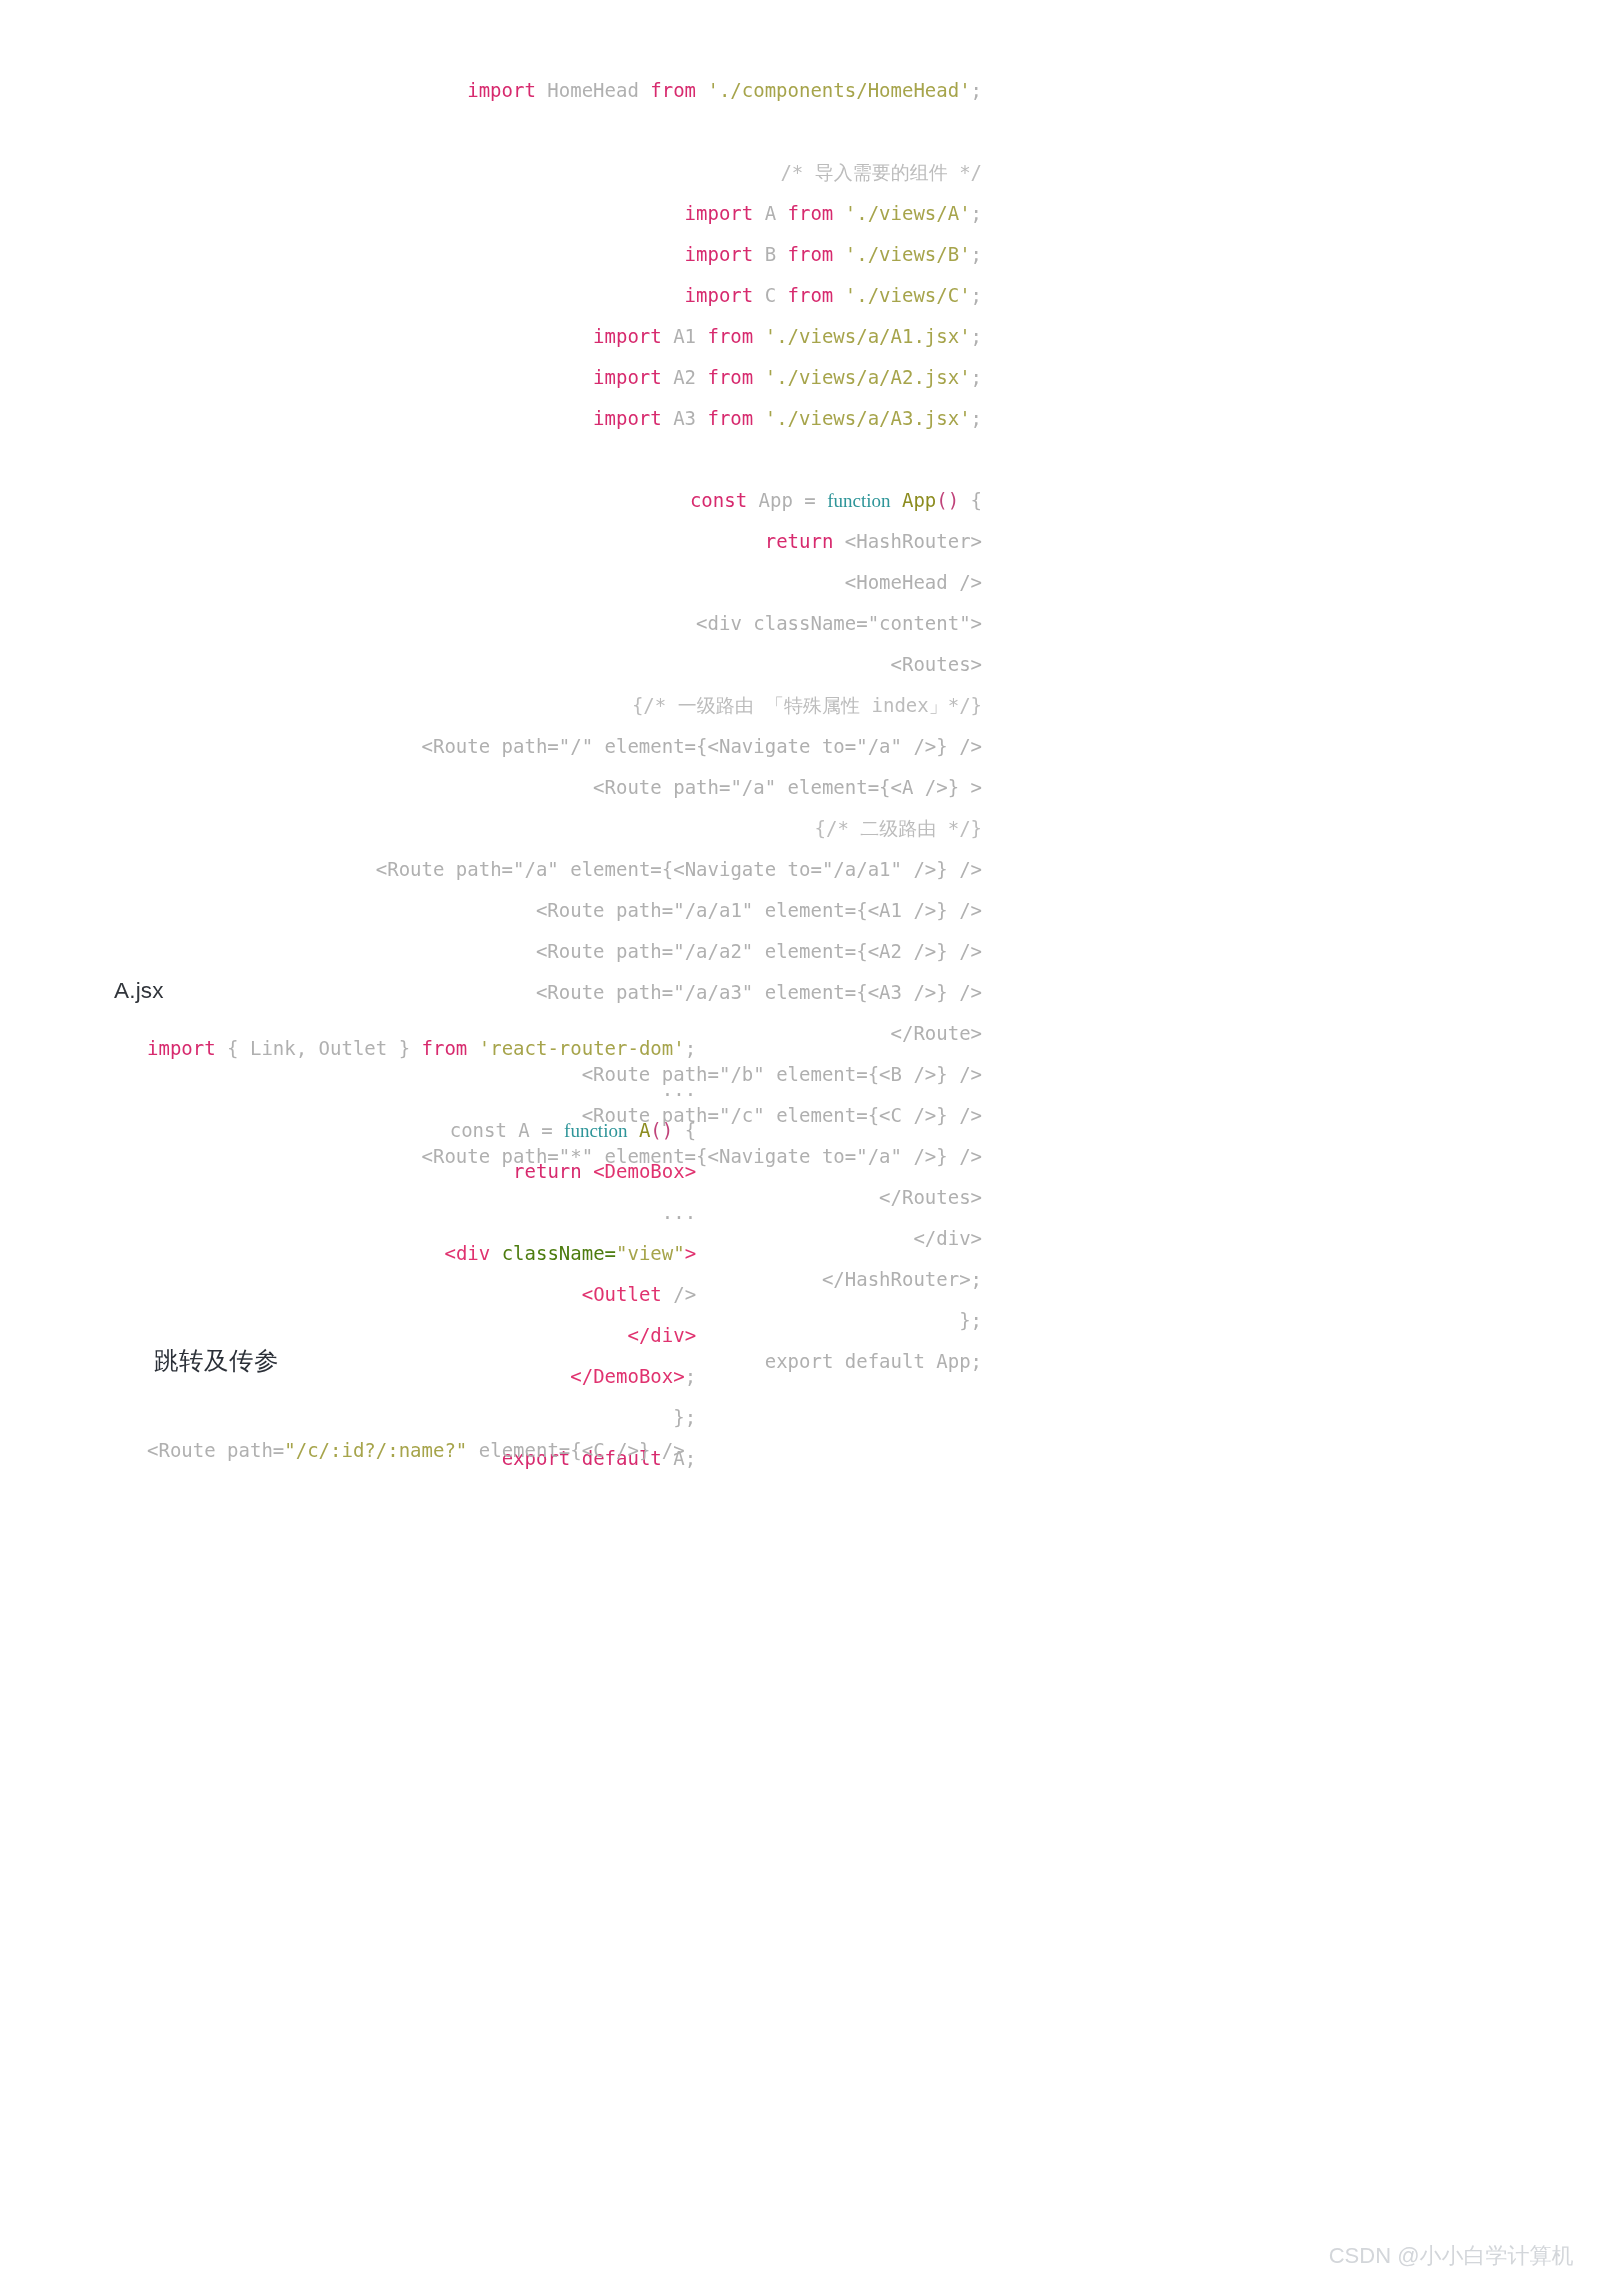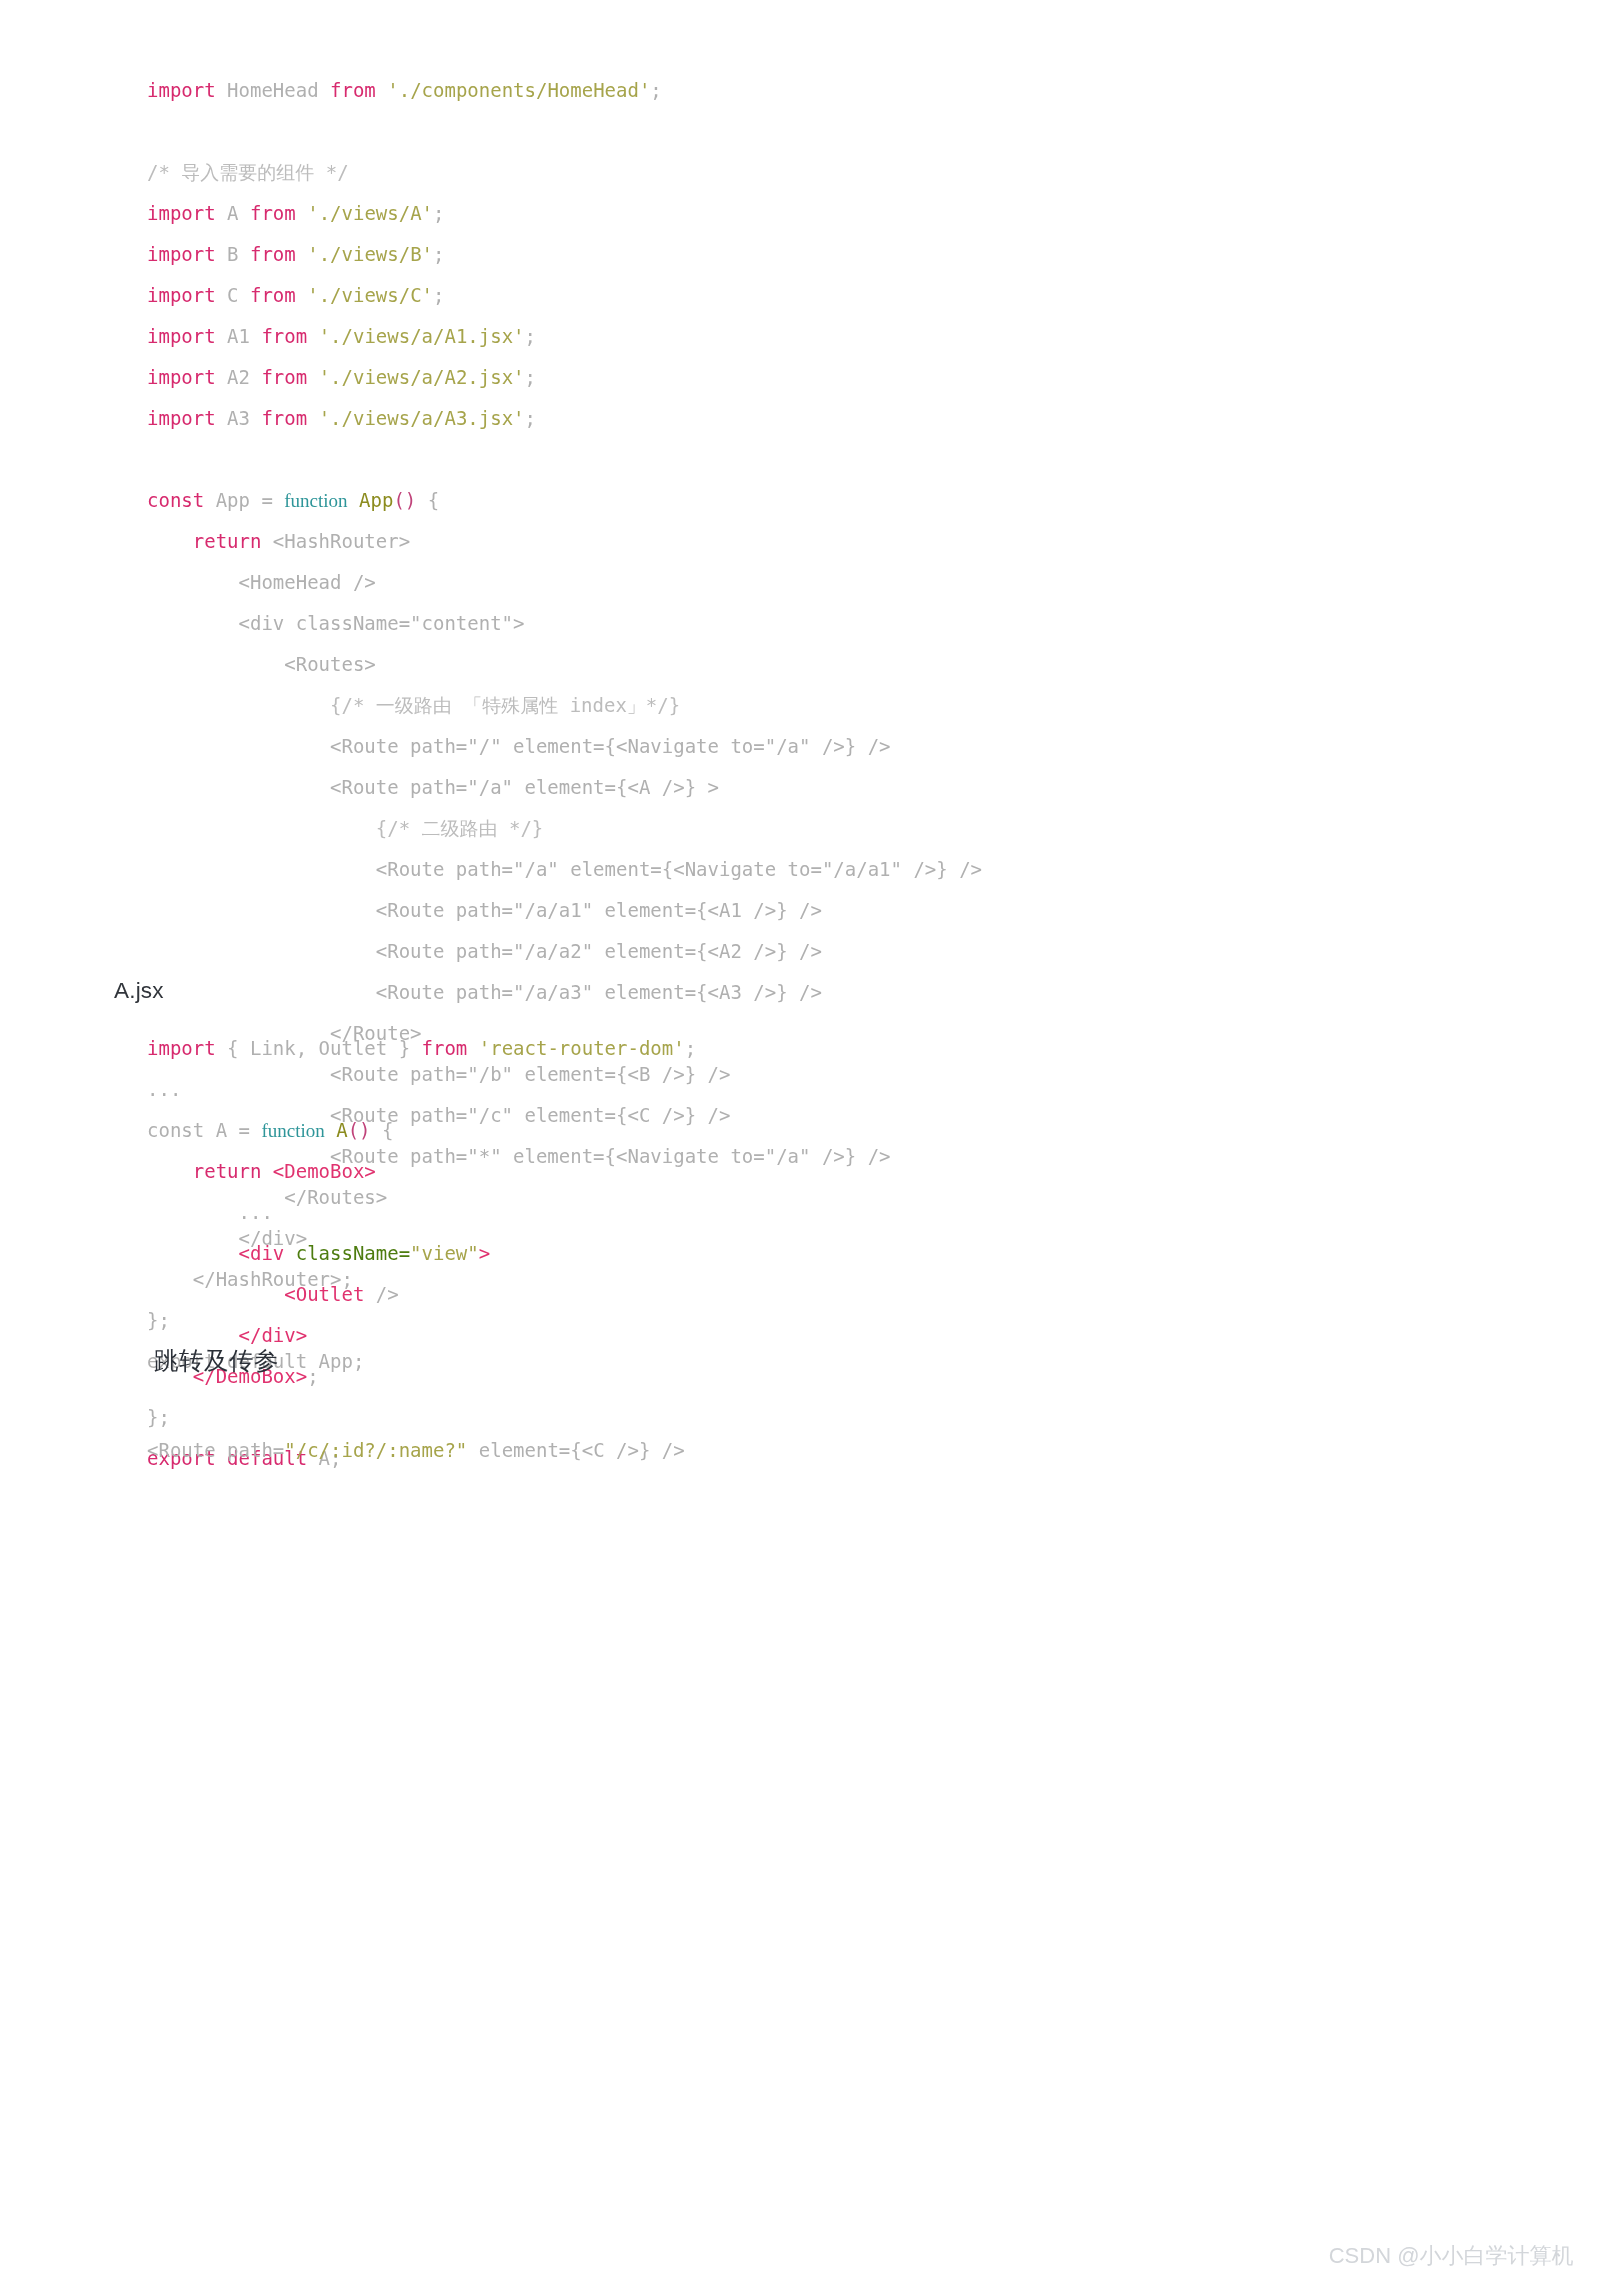--- a/index.html
+++ b/index.html
@@ -12,20 +12,21 @@
     height: 2293px;
     position: relative;
     font-family: "Liberation Sans", sans-serif;
     overflow: hidden;
   }
   .page {
     position: relative;
     width: 1599px;
     height: 2293px;
     background: #ffffff;
+    text-align: right;
   }
 
   
   .codeblock {
     font-family: "DejaVu Sans Mono", "Liberation Mono", monospace;
     font-size: 19px;
     line-height: 41px;
     white-space: pre;
     color: #b3b3b3;
     letter-spacing: 0px;

